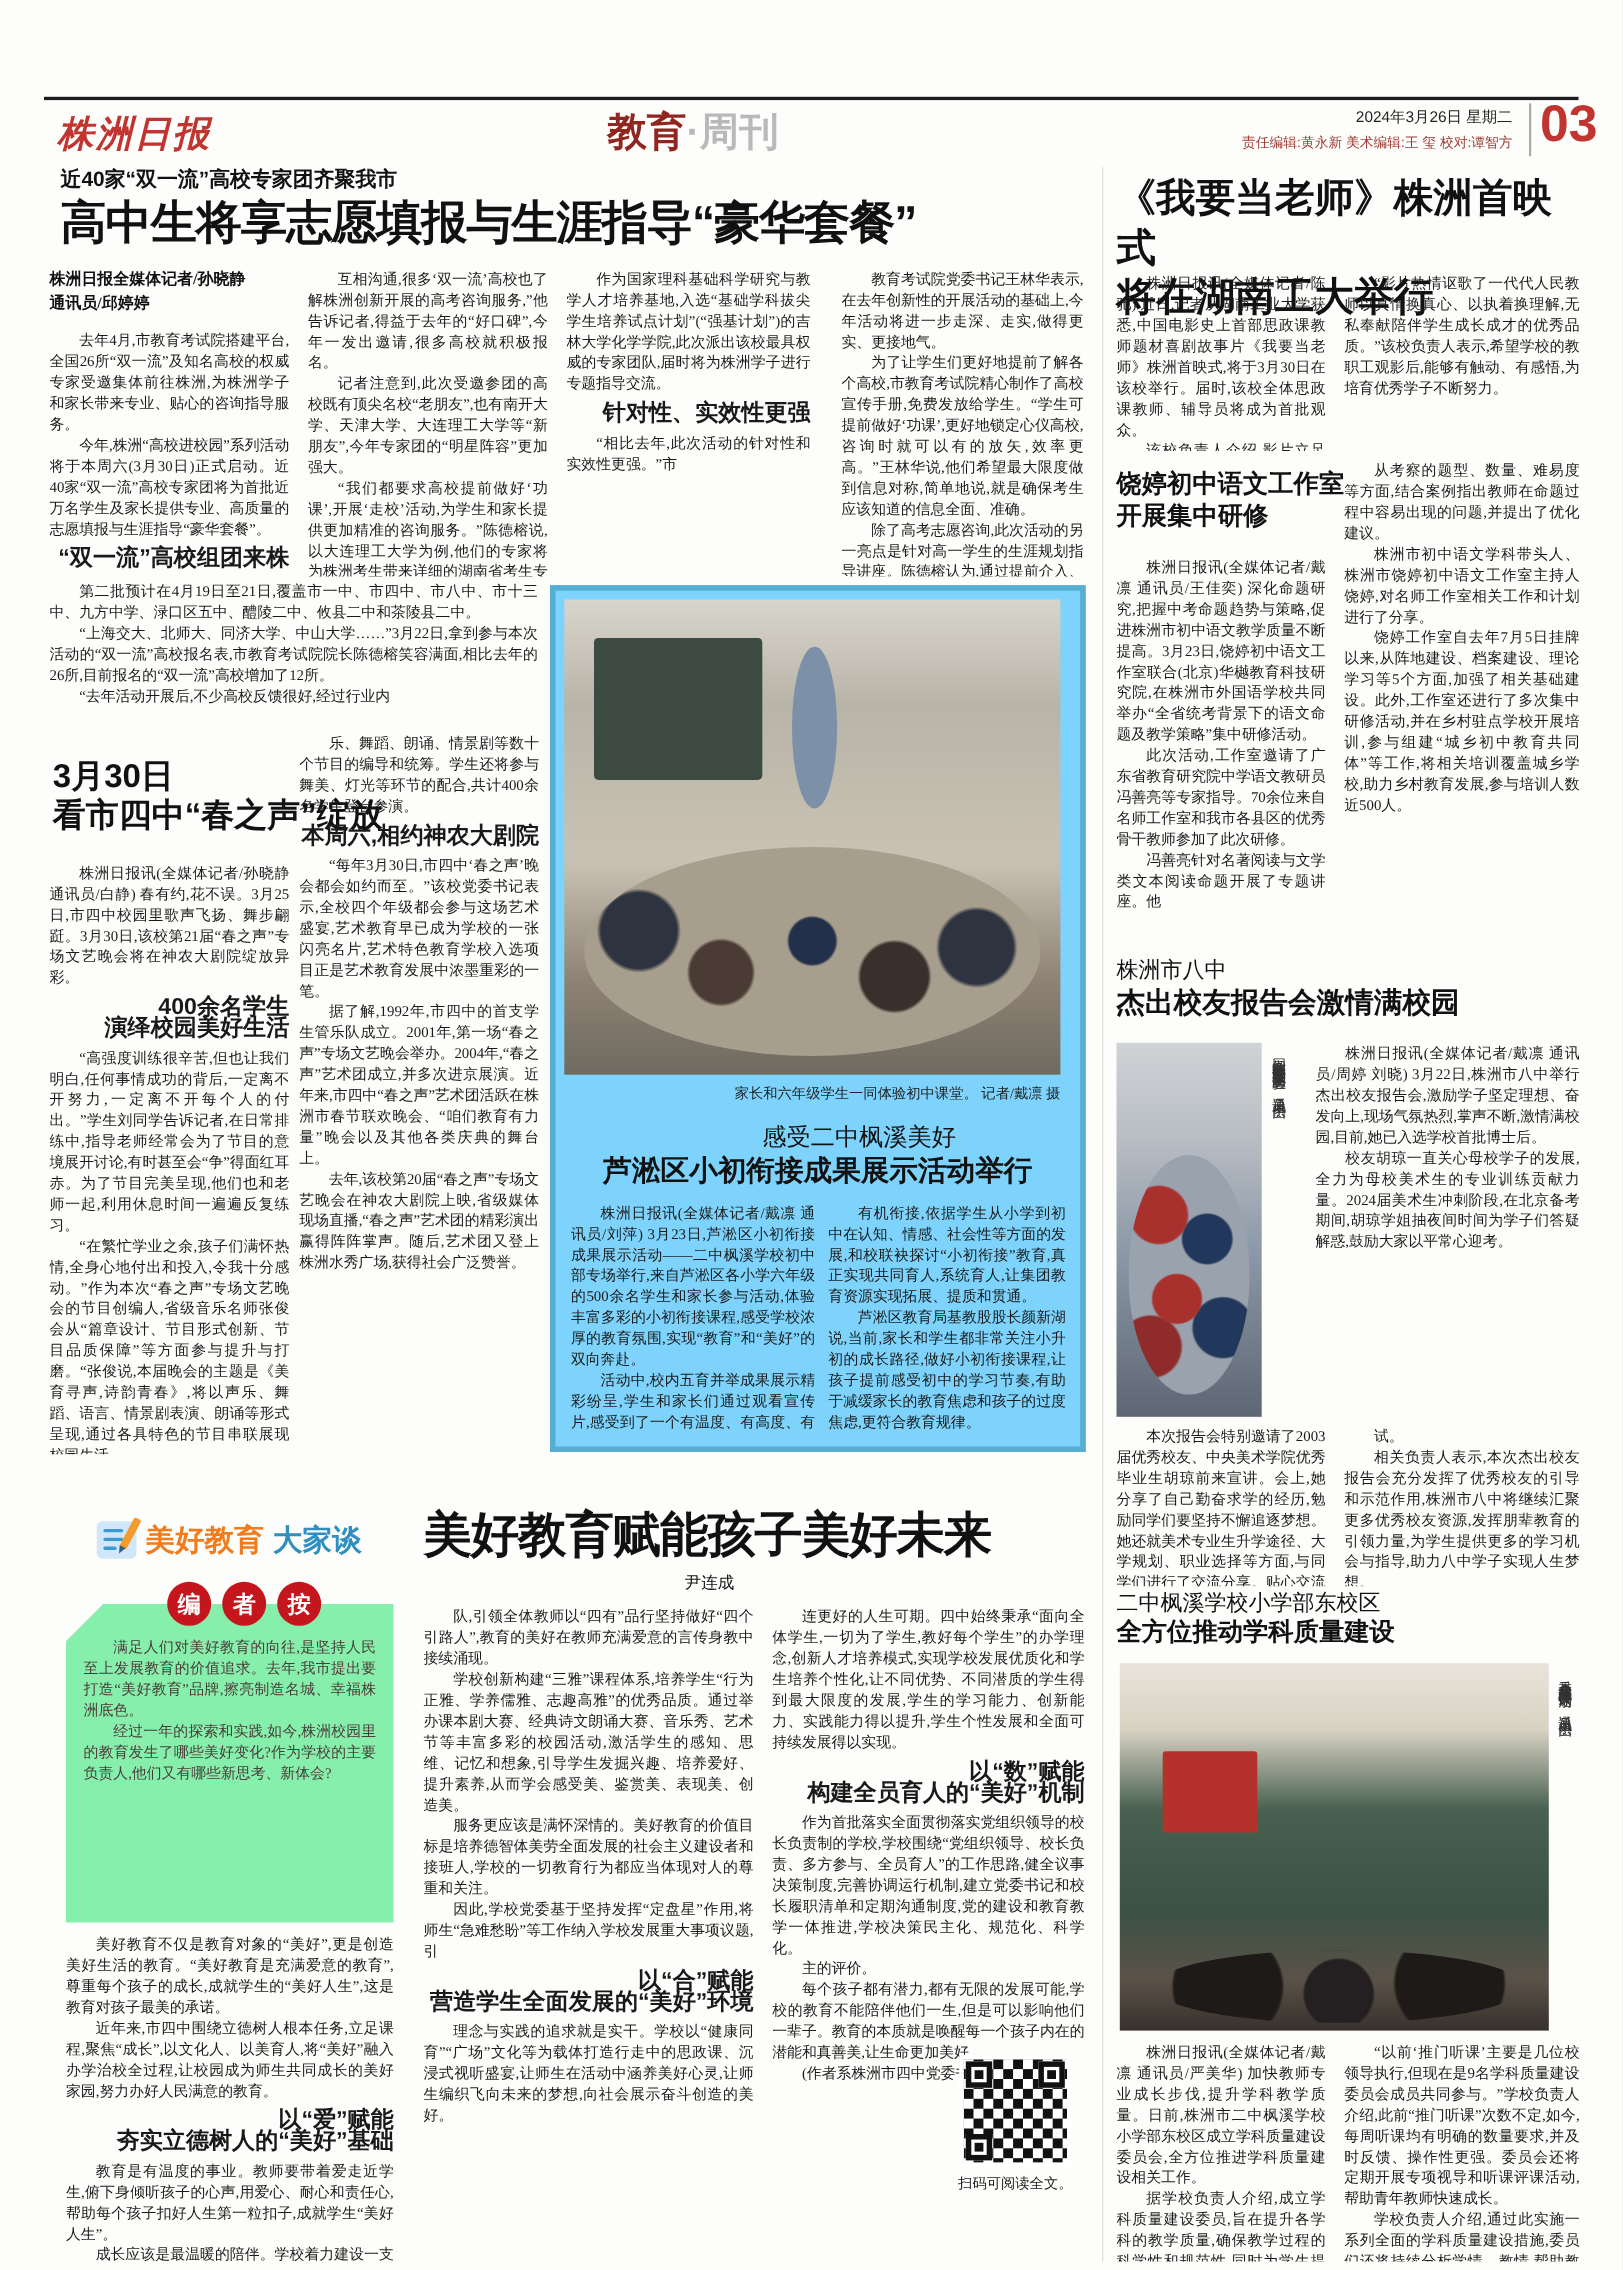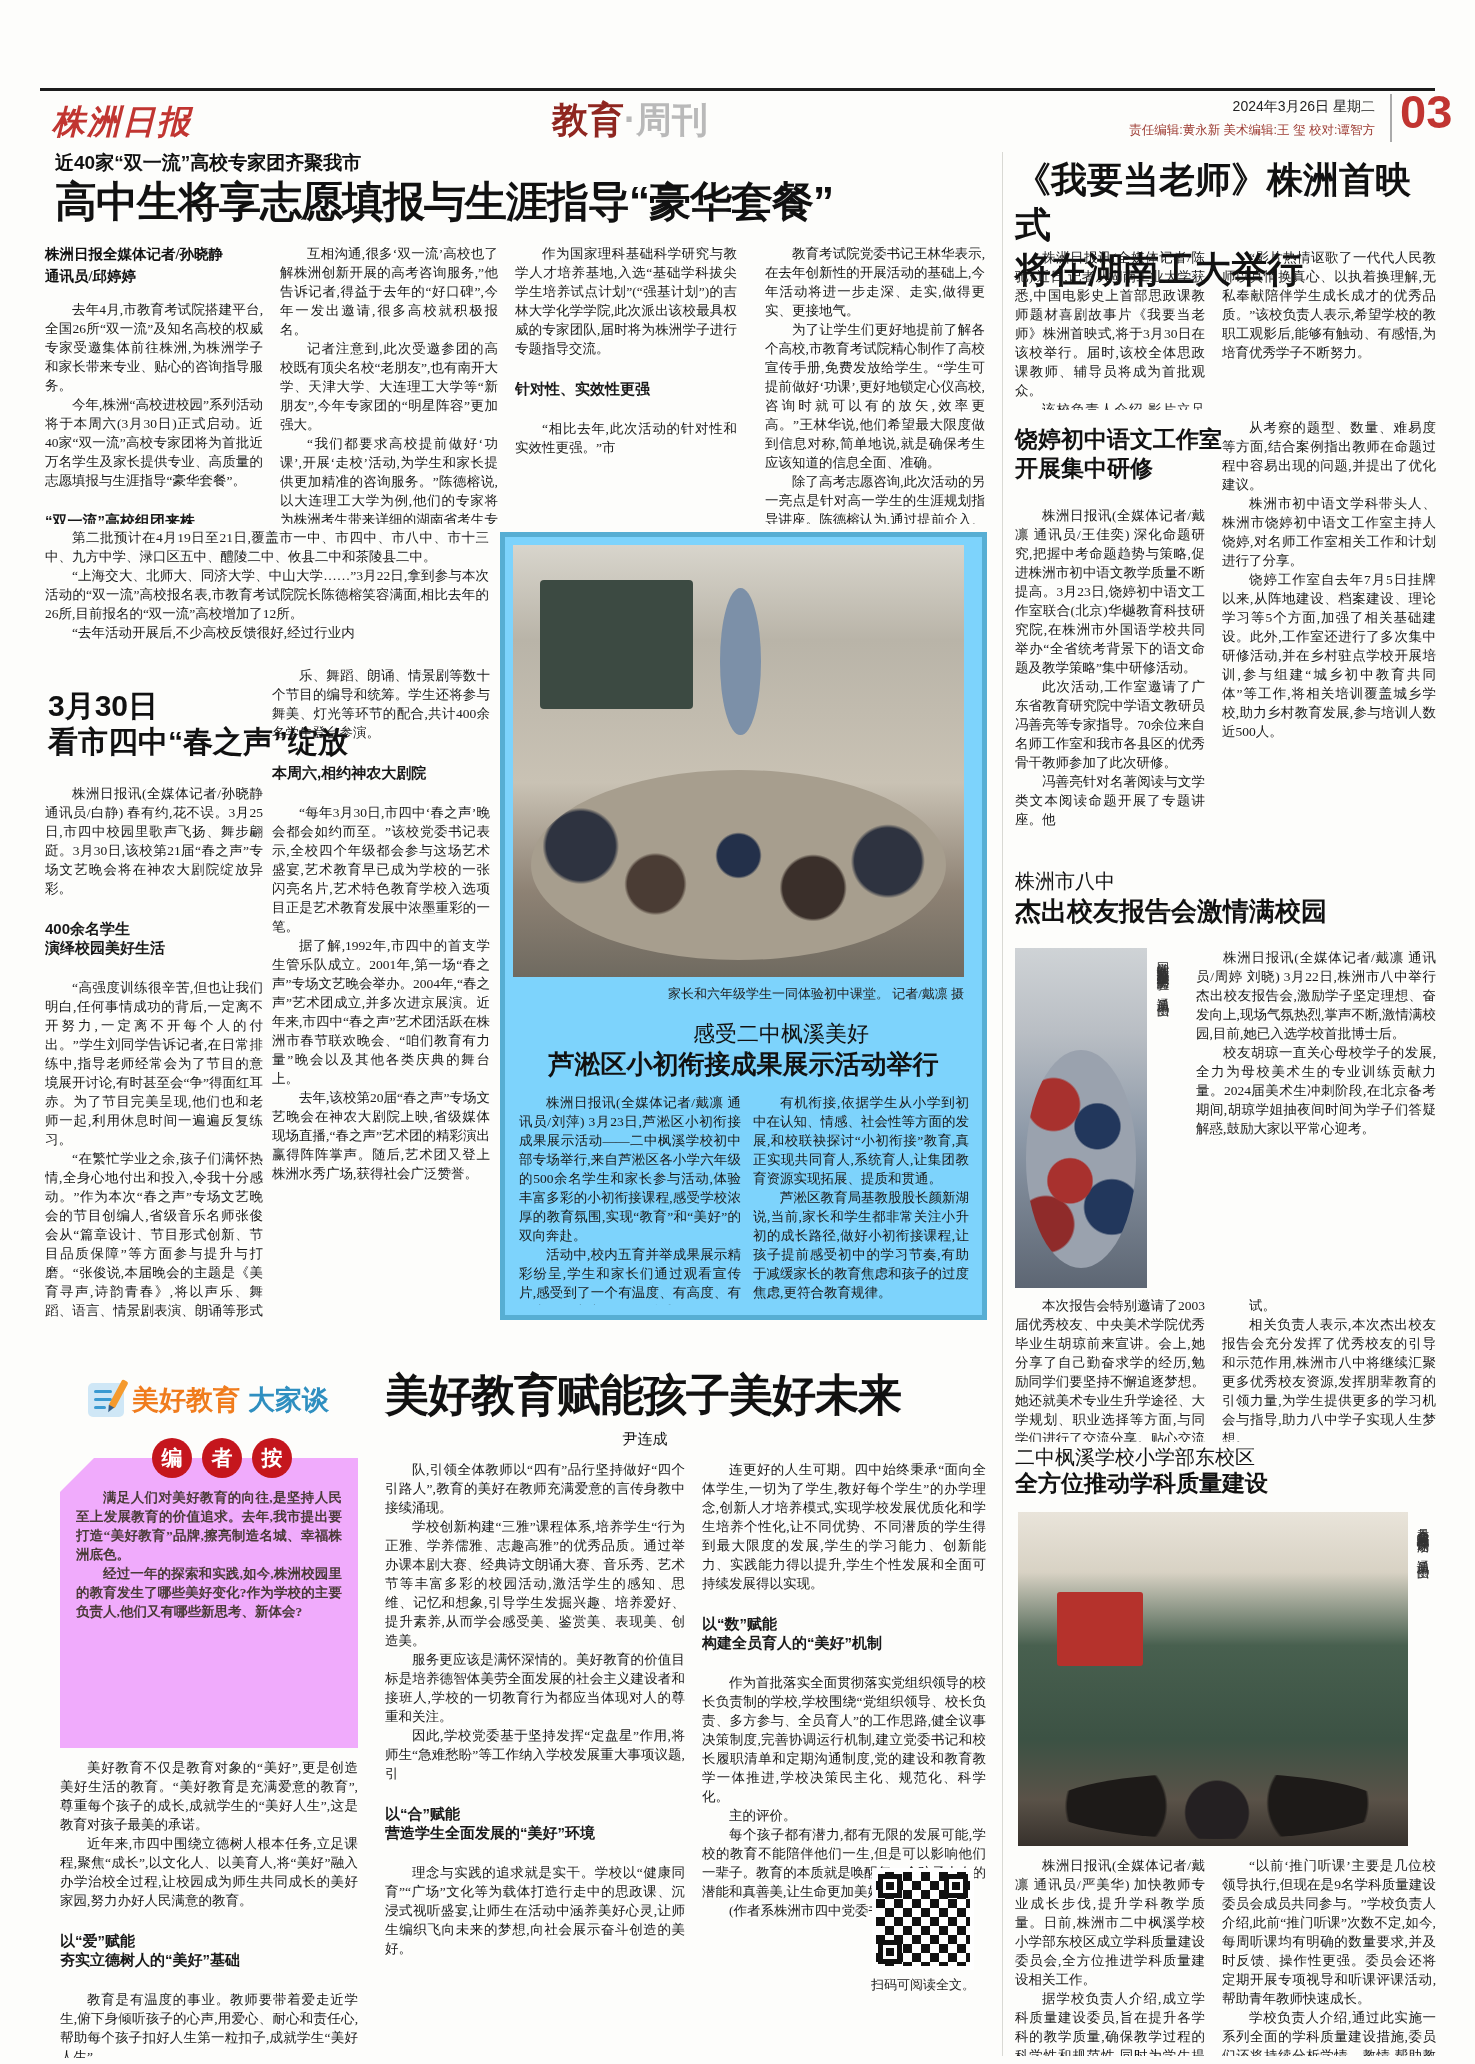--- a/index.html
+++ b/index.html
@@ -19,44 +19,44 @@
   
   .kicker{font-size:19px;font-weight:bold;font-family:"Liberation Sans",sans-serif;}
   .h-main{font-size:42px;font-weight:900;font-family:"Liberation Sans","DejaVu Sans",sans-serif;
           line-height:1.05;letter-spacing:-1px;white-space:nowrap;}
   .h-serif{font-weight:900;font-family:"Liberation Serif",serif;line-height:1.25;}
   .h-sans{font-weight:800;font-family:"Liberation Sans",sans-serif;line-height:1.2;white-space:pre-line;}
   .byline{font-size:14.5px;font-weight:bold;line-height:1.5;}
   
   .col{overflow:hidden;text-align:justify;font-size:13.5px;line-height:19px;color:#191919;}
   .col p{margin:0;text-indent:2em;}
-  .col .sh{font-weight:bold;text-align:left;text-indent:0;white-space:pre-line;
-           margin:21px 0;font-size:15px;font-family:"Liberation Sans",sans-serif;}
+  .col .sh{font-weight:bold;text-align:right;text-indent:0;white-space:pre-line;
+           margin:8px 0;font-size:21px;font-family:"Liberation Sans",sans-serif;}
   
   .bluebox{border:5px solid #57aed3;background:#7dd3fc;}
   .photo{background:#b9b4a8;}
   .caption{font-size:13px;color:#222;}
   .vcaption{writing-mode:vertical-rl;font-size:12.5px;color:#333;letter-spacing:1px;line-height:1.35;}
   .hairline{background:#d9d9d4;}
   
   .mh-logo{display:flex;align-items:center;gap:8px;}
   .mh-logo .word1{font-size:27px;font-weight:900;color:#f07c1d;font-family:"Liberation Sans",sans-serif;}
   .mh-logo .word2{font-size:27px;font-weight:900;color:#2f8fc0;font-family:"Liberation Sans",sans-serif;}
   .notebook{position:relative;width:36px;height:34px;background:#cfe7f6;border-radius:5px;}
   .notebook i{position:absolute;left:6px;width:18px;height:3px;background:#3a9ad1;border-radius:2px;}
   .pencil{position:absolute;right:2px;top:-4px;width:7px;height:30px;background:#f59a2d;
           border-radius:2px;transform:rotate(28deg);}
   .pencil:after{content:"";position:absolute;left:0;bottom:-6px;border-left:3.5px solid transparent;
           border-right:3.5px solid transparent;border-top:7px solid #355e86;}
   .circles{display:flex;gap:10px;}
   .circle{width:40px;height:40px;border-radius:50%;background:#c5161d;color:#fff;
           display:flex;align-items:center;justify-content:center;font-size:21px;font-weight:bold;
           font-family:"Liberation Sans",sans-serif;}
-  .pinkbox{background:#f0abfc;clip-path:polygon(0 34px,34px 0,100% 0,100% 100%,0 100%);
-           padding:30px 16px 10px 16px;box-sizing:border-box;font-weight:bold;}
+  .pinkbox{background:#86efac;clip-path:polygon(0 34px,34px 0,100% 0,100% 100%,0 100%);
+           padding:30px 16px 10px 16px;box-sizing:border-box;}
   .pinkbox .col{color:#4a3b38;}
   .qr{background:
       conic-gradient(#111 25%,#fff 0 50%,#111 0 75%,#fff 0) 0 0/18px 18px;
       outline:4px solid #fff;}
   .finder{position:absolute;width:24px;height:24px;border:5px solid #111;background:#fff;box-sizing:border-box;}
   .finder:after{content:"";position:absolute;inset:3px;background:#111;}
   .flagblob,.blob{position:absolute;border-radius:50%;}
 </style>
 </head>
 <body>

